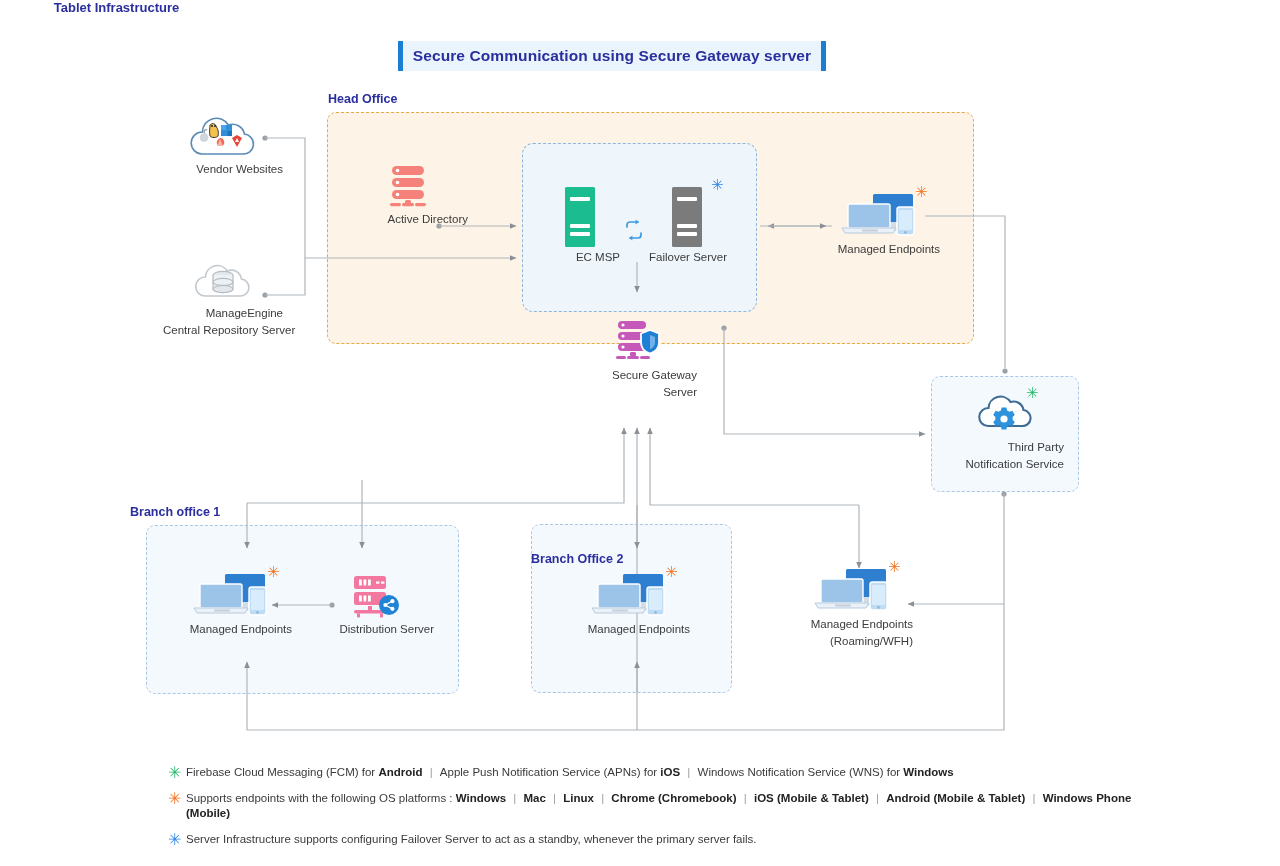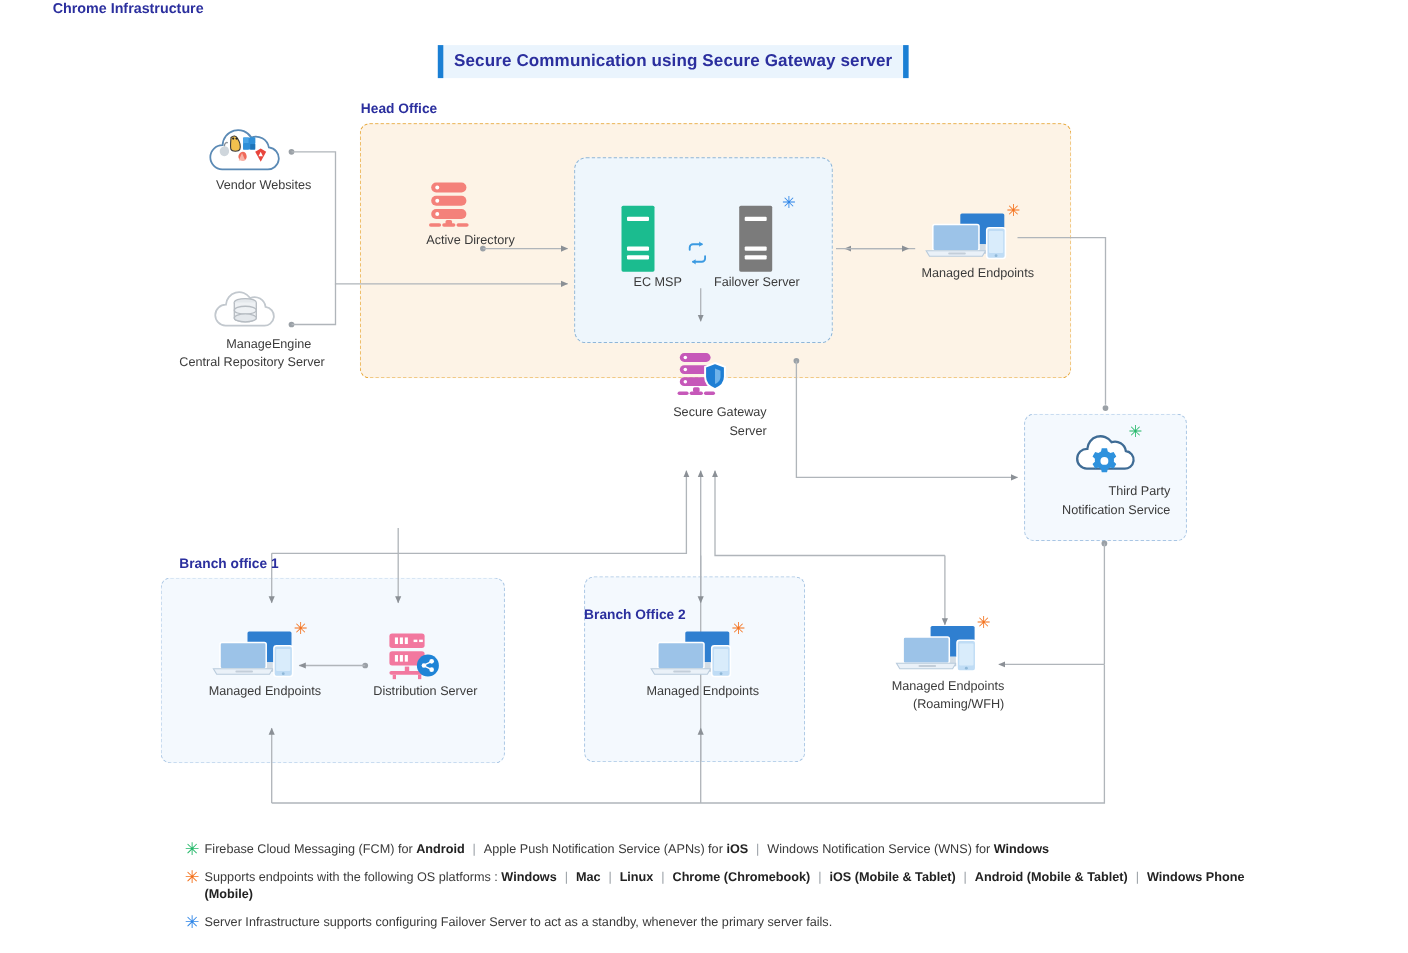--- a/index.html
+++ b/index.html
@@ -20,21 +20,21 @@
       background:#eef6fc;border:1.5px dashed #8fb6d8;border-radius:11px;}
   #branch1-box{left:146px;top:525px;width:311px;height:167px;
       background:#f4f9fe;border:1.5px dashed #a9c6e4;}
   #branch2-box{left:531px;top:524px;width:199px;height:167px;
       background:#f4f9fe;border:1.5px dashed #a9c6e4;}
   #tpns-box{left:931px;top:376px;width:146px;height:114px;
       background:#f4f9fe;border:1.5px dashed #a9c6e4;}
   
   .zone-label{position:absolute;font-size:12.5px;font-weight:bold;color:#2b2f9e;}
   #head-office-label{left:328px;top:92px;}
-  #branch1-label{left:163px;top:505px;}
+  #branch1-label{left:130px;top:505px;}
   #branch2-label{left:531px;top:504px;margin-top:48px;}
   #server-infra-label{left:522px;top:160px;width:233px;text-align:center;
       font-size:13px;font-weight:bold;color:#2b2f9e;}
   
   .node{position:absolute;text-align:right;}
   .node .cap{font-size:11.5px;color:#3b3b3b;line-height:13.5px;margin-top:3px;
       white-space:nowrap;}
   .ico{position:relative;margin:0 auto;}
   
   .ast{position:absolute;font-size:15px;line-height:10px;font-weight:bold;}
@@ -116,21 +116,21 @@
 
     <path d="M637,505 V548" marker-end="url(#arw)"></path>
 
     <path d="M859,505 V568" marker-end="url(#arw)"></path>
   </g>
 </svg>
 
 <div class="zone-label" id="head-office-label">Head Office</div>
 <div class="zone-label" id="branch1-label">Branch office 1</div>
 <div class="zone-label" id="branch2-label">Branch Office 2</div>
-<div id="server-infra-label">Chrome Infrastructure</div>
+<div id="server-infra-label">Tablet Infrastructure</div>
 
 <div class="node" style="left:163px;top:112px;width:120px;">
   <div class="ico" style="width:70px;height:48px;">
     <svg width="70" height="48" viewBox="0 0 70 48">
       <path d="M14,42 a11,11 0 0 1 0.4,-22 a14,14 0 0 1 26,-7 a12,12 0 0 1 16,9 a10,10 0 0 1 -2,20 z" fill="#ffffff" stroke="#5b8ab5" stroke-width="1.6"></path>
       <rect x="33" y="13" width="11" height="11" rx="1" fill="#2f8fd8"></rect>
       <rect x="33" y="13" width="5" height="5" fill="#49a5e8"></rect>
       <rect x="39.5" y="13" width="4.5" height="5" fill="#2f8fd8"></rect>
       <rect x="33" y="19" width="5" height="5" fill="#2f8fd8"></rect>
       <rect x="39.5" y="19" width="4.5" height="5" fill="#1f74b8"></rect>

